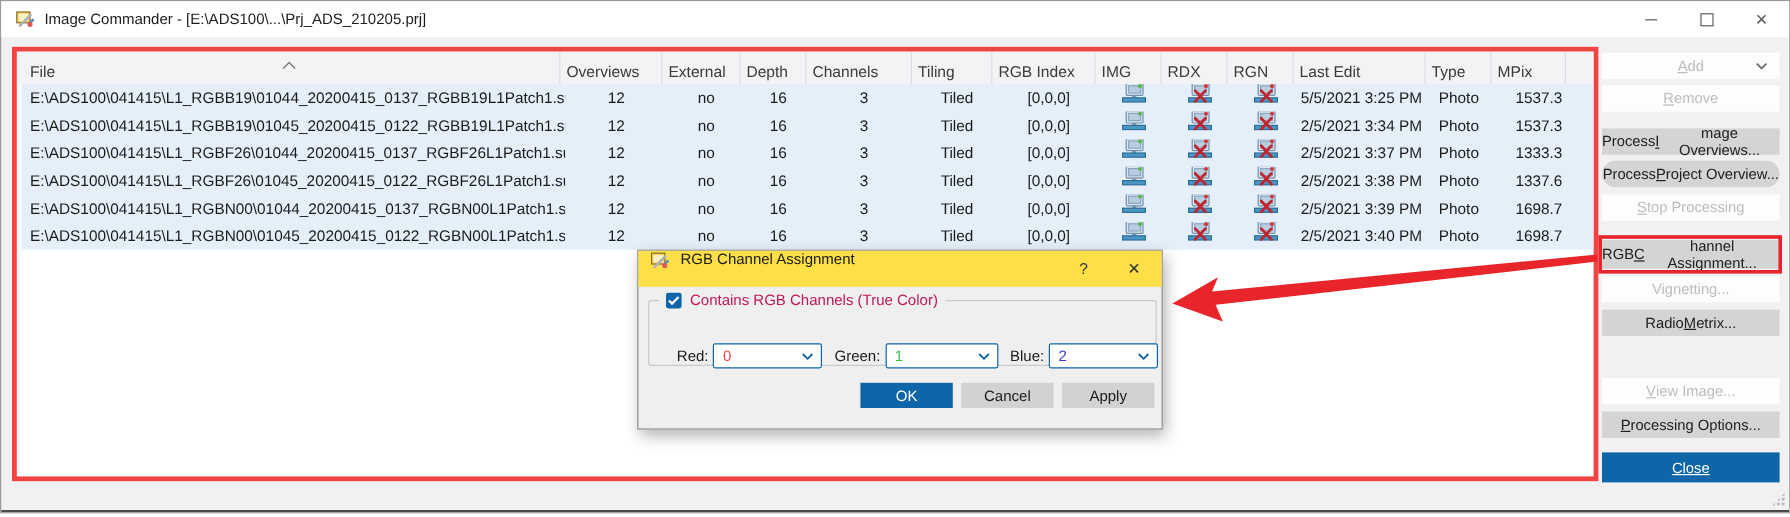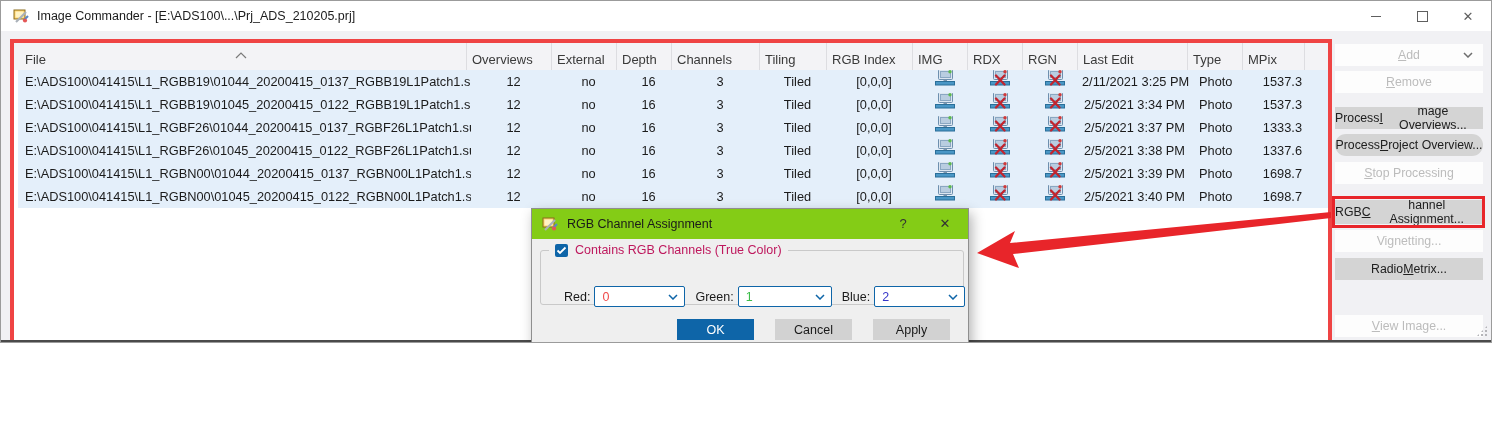--- a/index.html
+++ b/index.html
@@ -1,17 +1,17 @@
 <!DOCTYPE html>
 <html><head>
 <meta charset="utf-8">
 <style>
   html,body{margin:0;padding:0;background:#fff;}
   body{font-family:"Liberation Sans",sans-serif;-webkit-font-smoothing:antialiased;}
-  .window{position:relative;width:1492px;height:343px;background:#f1f1f4;border:1px solid #9b9b9b;box-sizing:border-box;overflow:hidden;}
+  .window{position:relative;width:1492px;height:428px;background:#f1f1f4;border:1px solid #9b9b9b;box-sizing:border-box;overflow:hidden;}
 
   
   .titlebar{position:absolute;top:0;left:0;right:0;height:30px;background:#fff;display:flex;align-items:center;}
   .titlebar .app-icon{margin:0 8px 0 12px;width:16px;height:16px;flex:0 0 auto;}
   .title-text{font-size:12.5px;color:#1c1c1c;white-space:nowrap;}
   .win-controls{margin-left:auto;display:flex;height:30px;}
   .win-btn{width:46px;height:30px;display:flex;align-items:center;justify-content:center;color:#5f5f5f;font-size:13px;}
   .glyph-min{width:10px;height:1px;background:#5f5f5f;display:block;}
   .glyph-max{width:9px;height:9px;border:1px solid #5f5f5f;display:block;}
 
@@ -37,36 +37,36 @@
   .rbtn.primary{background:#0e65a8;color:#fff;}
   .rbtn .chev{position:absolute;right:10px;top:50%;margin-top:-3px;line-height:0;}
   u{text-decoration:underline;}
 
   
   .highlight-box{position:absolute;left:1331px;top:195px;width:147px;height:26px;border:3px solid #e8252a;z-index:40;pointer-events:none;}
   .arrow-overlay{position:absolute;left:0;top:0;z-index:60;pointer-events:none;}
 
   
   .dialog{position:absolute;left:530px;top:207px;width:438px;height:150px;background:#efefef;border:1px solid #8f8f8f;box-sizing:border-box;box-shadow:3px 5px 12px rgba(0,0,0,0.3);z-index:50;}
-  .dialog-titlebar{position:absolute;top:0;left:0;right:0;height:30px;background:#84cc16;display:flex;align-items:center;}
+  .dialog-titlebar{position:absolute;top:0;left:0;right:0;height:30px;background:#fde047;display:flex;align-items:flex-start;}
   .dialog-titlebar .app-icon{margin:0 9px 0 10px;width:16px;height:16px;}
   .dialog-title{font-size:12.5px;color:#1a1a1a;}
   .dlg-help{position:absolute;right:50px;top:0;width:30px;height:30px;text-align:center;line-height:30px;font-size:13px;color:#333;}
   .dlg-close{position:absolute;right:8px;top:0;width:30px;height:30px;text-align:center;line-height:30px;font-size:13px;color:#333;}
   .dialog-body{position:absolute;top:30px;left:0;right:0;bottom:0;}
   .groupbox{position:absolute;left:8px;top:11px;width:422px;height:53px;border:1px solid #c9c9c9;border-radius:3px;}
   .group-legend{position:absolute;top:-8px;left:8px;background:#efefef;padding:0 6px;display:flex;align-items:center;gap:7px;}
   .checkbox{width:13px;height:13px;background:#0e65a8;border-radius:2px;display:inline-flex;align-items:center;justify-content:center;flex:0 0 auto;}
   .group-label{font-size:12.5px;color:#be185d;white-space:nowrap;}
   .combo-row{position:absolute;left:23px;top:35px;height:21px;display:flex;align-items:center;}
   .combo-label{font-size:12.5px;color:#1a1a1a;margin-right:4px;white-space:nowrap;}
   .combo{height:21px;box-sizing:border-box;border:1px solid #0e65a8;border-radius:2px;background:#fff;display:flex;align-items:center;margin-right:10px;position:relative;}
   .combo-value{font-size:12.5px;padding-left:7px;}
   .combo .chev{position:absolute;right:6px;top:50%;margin-top:-3px;line-height:0;}
-  .dialog-buttons{position:absolute;top:80px;right:18px;display:flex;gap:21px;}
+  .dialog-buttons{position:absolute;top:80px;right:6px;display:flex;gap:7px;}
   .dbtn{width:77px;height:21px;box-sizing:border-box;font-size:12.5px;display:flex;align-items:center;justify-content:center;background:#d2d2d2;color:#1a1a1a;}
   .dbtn.primary{background:#0e65a8;color:#fff;}
 
   
   .bottom-edge{position:absolute;left:0;right:0;bottom:0;height:2px;background:#4a4a4a;}
   .resize-grip{position:absolute;right:3px;bottom:5px;width:12px;height:12px;background-image:radial-gradient(#b4b4b8 1px,transparent 1.3px);background-size:4px 4px;clip-path:polygon(100% 0,100% 100%,0 100%);}
 </style>
 </head>
 <body>
 
@@ -141,21 +141,21 @@
                 <path d="M6 6.5 L14.5 15.5 M14.5 6.5 L6 15.5" stroke="#c2242e" stroke-width="2.3" stroke-linecap="round"></path>
               </svg></span></div>
           <div class="tcell align-center" style="width: 55px;"><span class="icon-wrap"><svg width="20" height="17" viewBox="0 0 20 17">
                 <rect x="3.5" y="0.5" width="14" height="10" rx="1" fill="#dce6f0" stroke="#6d8fae"></rect>
                 <rect x="5.5" y="2.5" width="10" height="6" fill="#b9cde0" stroke="#8aa7c2"></rect>
                 <circle cx="15" cy="2.8" r="1.7" fill="#cf3a3a"></circle>
                 <rect x="8.5" y="10.5" width="3.5" height="2" fill="#7d96ad"></rect>
                 <rect x="0.5" y="12.5" width="19" height="3.5" fill="#4a97c6" stroke="#2a6f99"></rect>
                 <path d="M6 6.5 L14.5 15.5 M14.5 6.5 L6 15.5" stroke="#c2242e" stroke-width="2.3" stroke-linecap="round"></path>
               </svg></span></div>
-          <div class="tcell align-right" style="width: 110px;">2/11/2021 3:25 PM</div>
+          <div class="tcell align-right" style="width: 110px;">5/5/2021 3:25 PM</div>
           <div class="tcell align-left" style="width: 55px;">Photo</div>
           <div class="tcell align-right" style="width: 62px;">1537.3</div>
         </div>
         <div class="trow">
           <div class="tcell align-left" style="width: 453px;">E:\ADS100\041415\L1_RGBB19\01045_20200415_0122_RGBB19L1Patch1.sup</div>
           <div class="tcell align-center" style="width: 85px;">12</div>
           <div class="tcell align-center" style="width: 65px;">no</div>
           <div class="tcell align-center" style="width: 55px;">16</div>
           <div class="tcell align-center" style="width: 88px;">3</div>
           <div class="tcell align-center" style="width: 67px;">Tiled</div>

